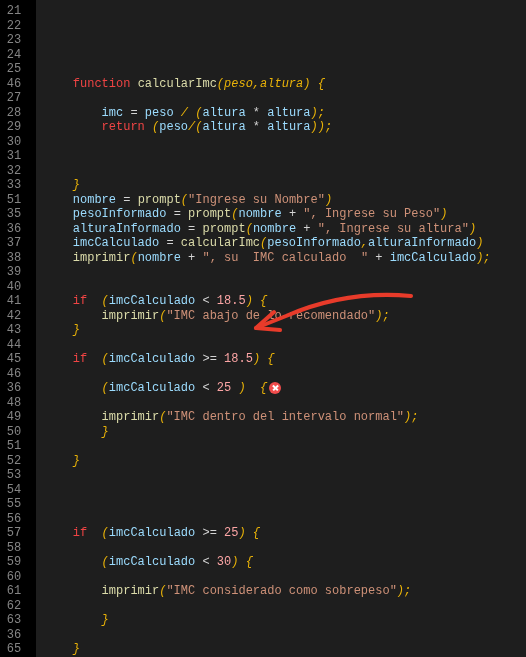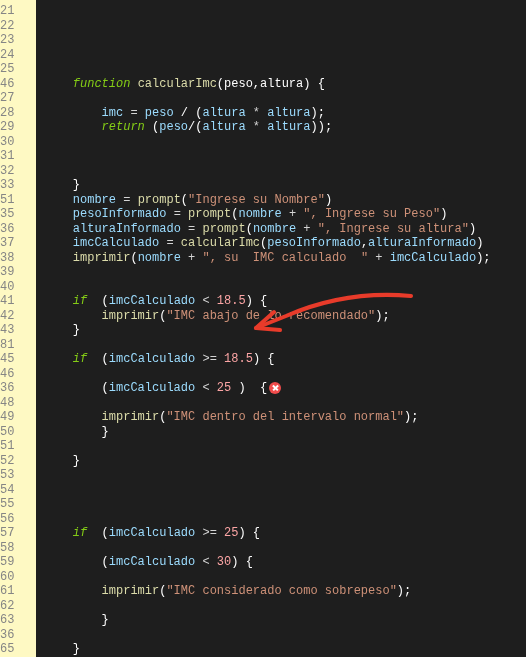--- a/index.html
+++ b/index.html
@@ -13,46 +13,46 @@
     width: 526px;
     height: 657px;
     overflow: hidden;
     position: relative;
   }
   .editor {
     display: flex;
     height: 100%;
   }
   .gutter {
-    background: #fef9c3;
+    background: #000000;
     color: #858585;
-    text-align: left;
+    text-align: center;
     padding: 4px 8px 4px 0;
     user-select: none;
     width: 28px;
     flex-shrink: 0;
   }
   .gutter div {
     height: 14.5px;
   }
   .code {
     padding: 4px 0 4px 8px;
     white-space: pre;
     position: relative;
     flex: 1;
   }
   .code div.line {
     height: 14.5px;
   }
-  .kw { color: #84cc16; font-style: italic; }
+  .kw { color: #ef4444; }
   .fn { color: #dcdcaa; }
   .id { color: #9cdcfe; }
   .str { color: #ce9178; }
   .num { color: #fca5a5; }
-  .pun { color: #ffffff; }
+  .pun { color: #eab308; font-style: italic; }
   .op { color: #d4d4d4; }
   .error-icon {
     display: inline-block;
     width: 12px;
     height: 12px;
     background: #f14c4c;
     border-radius: 50%;
     vertical-align: middle;
     position: relative;
     margin-left: 2px;
@@ -95,21 +95,21 @@
       <div>51</div>
       <div>35</div>
       <div>36</div>
       <div>37</div>
       <div>38</div>
       <div>39</div>
       <div>40</div>
       <div>41</div>
       <div>42</div>
       <div>43</div>
-      <div>81</div>
+      <div>44</div>
       <div>45</div>
       <div>46</div>
       <div>36</div>
       <div>48</div>
       <div>49</div>
       <div>50</div>
       <div>51</div>
       <div>52</div>
       <div>53</div>
       <div>54</div>

